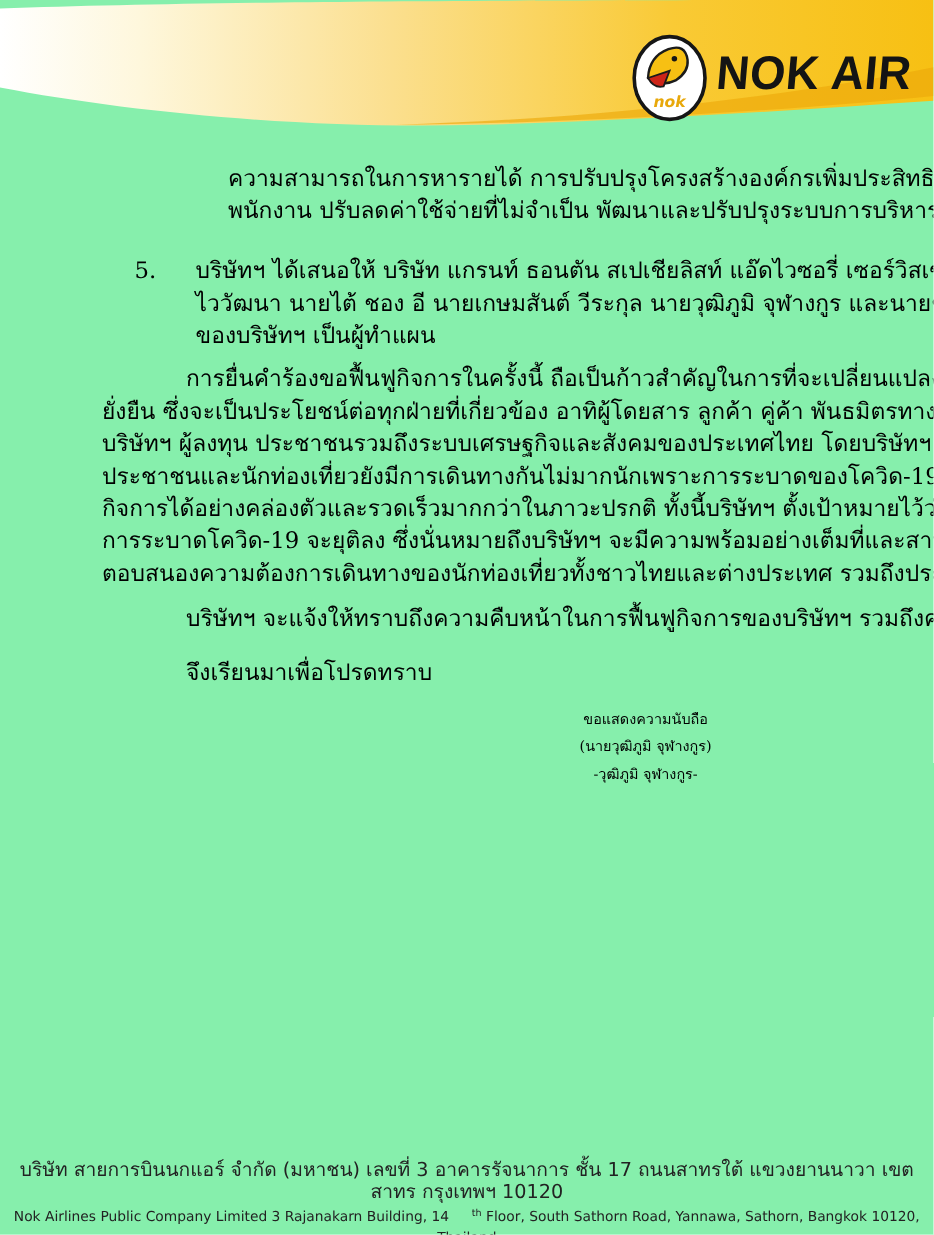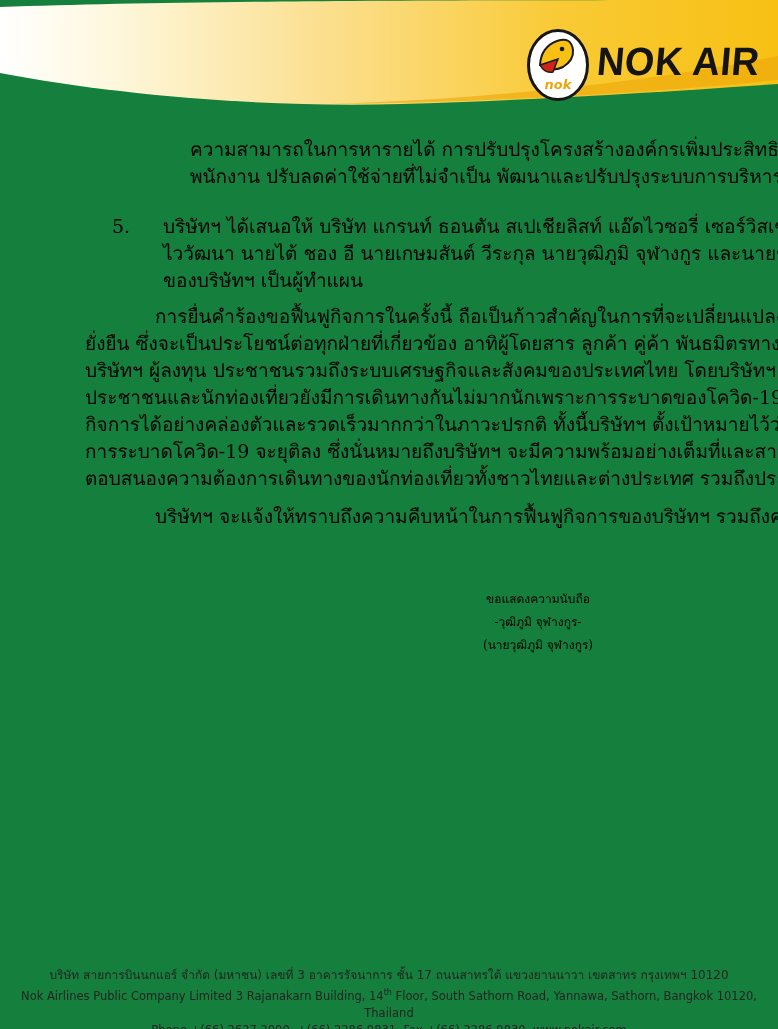--- a/index.html
+++ b/index.html
@@ -1,19 +1,19 @@
 <!DOCTYPE html>
 <html lang="th"><head>
 <meta charset="utf-8">
 <style>
   html,body{margin:0;padding:0;background:#ffffff;}
   .page{
     position:relative;
     width:778px;height:1029px;
-    background:#15803d;
+    background:#86efac;
     overflow:hidden;
     font-family:"DejaVu Serif", serif;
     color:#000;
   }
   
   .header-band{position:absolute;top:0;left:0;width:778px;height:112px;}
   .logo-badge{position:absolute;left:526px;top:28px;width:64px;height:74px;}
   .wordmark{
     position:absolute;left:599px;top:40px;width:170px;height:46px;
     font-family:"Liberation Sans", sans-serif;
@@ -40,24 +40,24 @@
     position:absolute;left:388px;top:588px;width:300px;
     text-align:center;font-size:12px;line-height:23px;
   }
   .signature div{margin-bottom:0;}
   
   .footer{
     position:absolute;left:0;top:966px;width:778px;
     text-align:center;color:#222;
     font-family:"DejaVu Sans", sans-serif;
   }
-  .footer .f-th{font-size:12px;line-height:18px;}
+  .footer .f-th{font-size:16px;line-height:18px;}
   .footer .f-en{font-size:11.5px;line-height:17px;}
   .footer .f-ph{font-size:11.5px;line-height:17px;}
-  .footer sup{font-size:8px;}
+  .footer sup{font-size:8px;padding-left:19px;}
 </style>
 </head>
 <body>
 
 <div class="page">
 
   <svg class="header-band" viewBox="0 0 778 112" preserveAspectRatio="none" aria-hidden="true">
     <defs>
       <linearGradient id="bandGrad" x1="0" y1="0" x2="1" y2="0">
         <stop offset="0" stop-color="#FFFFFF"></stop>
@@ -102,26 +102,27 @@
       <div class="ln">ยั่งยืน ซึ่งจะเป็นประโยชน์ต่อทุกฝ่ายที่เกี่ยวข้อง อาทิผู้โดยสาร ลูกค้า คู่ค้า พันธมิตรทางการค้า ลูกหนี้ เจ้าหนี้ พนักงาน</div>
       <div class="ln">บริษัทฯ ผู้ลงทุน ประชาชนรวมถึงระบบเศรษฐกิจและสังคมของประเทศไทย โดยบริษัทฯ ได้เล็งเห็นแล้วว่าในขณะนี้</div>
       <div class="ln">ประชาชนและนักท่องเที่ยวยังมีการเดินทางกันไม่มากนักเพราะการระบาดของโควิด-19 ซึ่งจะทำให้บริษัทฯ สามารถฟื้นฟู</div>
       <div class="ln">กิจการได้อย่างคล่องตัวและรวดเร็วมากกว่าในภาวะปรกติ ทั้งนี้บริษัทฯ ตั้งเป้าหมายไว้ว่าจะต้องฟื้นฟูกิจการให้สำเร็จก่อน</div>
       <div class="ln">การระบาดโควิด-19 จะยุติลง ซึ่งนั่นหมายถึงบริษัทฯ จะมีความพร้อมอย่างเต็มที่และสามารถให้บริการอย่างดีเยี่ยมเพื่อ</div>
       <div class="ln">ตอบสนองความต้องการเดินทางของนักท่องเที่ยวทั้งชาวไทยและต่างประเทศ รวมถึงประชาชนทั่วไปได้เป็นอย่างดี</div>
     </div>
 
     <div class="ln indent progress-note">บริษัทฯ จะแจ้งให้ทราบถึงความคืบหน้าในการฟื้นฟูกิจการของบริษัทฯ รวมถึงความคืบหน้าอื่นๆ เพิ่มเติมต่อไป</div>
 
+    <div class="ln indent closing-line">จึงเรียนมาเพื่อโปรดทราบ</div>
   </div>
 
   <div class="signature">
     <div>ขอแสดงความนับถือ</div>
+    <div>(นายวุฒิภูมิ จุฬางกูร)</div>
     <div>-วุฒิภูมิ จุฬางกูร-</div>
-    <div>(นายวุฒิภูมิ จุฬางกูร)</div>
   </div>
 
   <div class="footer">
     <div class="f-th">บริษัท สายการบินนกแอร์ จำกัด (มหาชน) เลขที่ 3 อาคารรัจนาการ ชั้น 17 ถนนสาทรใต้ แขวงยานนาวา เขตสาทร กรุงเทพฯ 10120</div>
     <div class="f-en"><span>Nok Airlines Public Company Limited 3 Rajanakarn Building, 14</span><sup>th</sup><span> Floor, South Sathorn Road, Yannawa, Sathorn, Bangkok 10120, Thailand</span></div>
     <div class="f-ph">Phone +(66) 2627 2000, +(66) 2286 9831, Fax +(66) 2286 9830, www.nokair.com</div>
   </div>
 
 </div>
 

